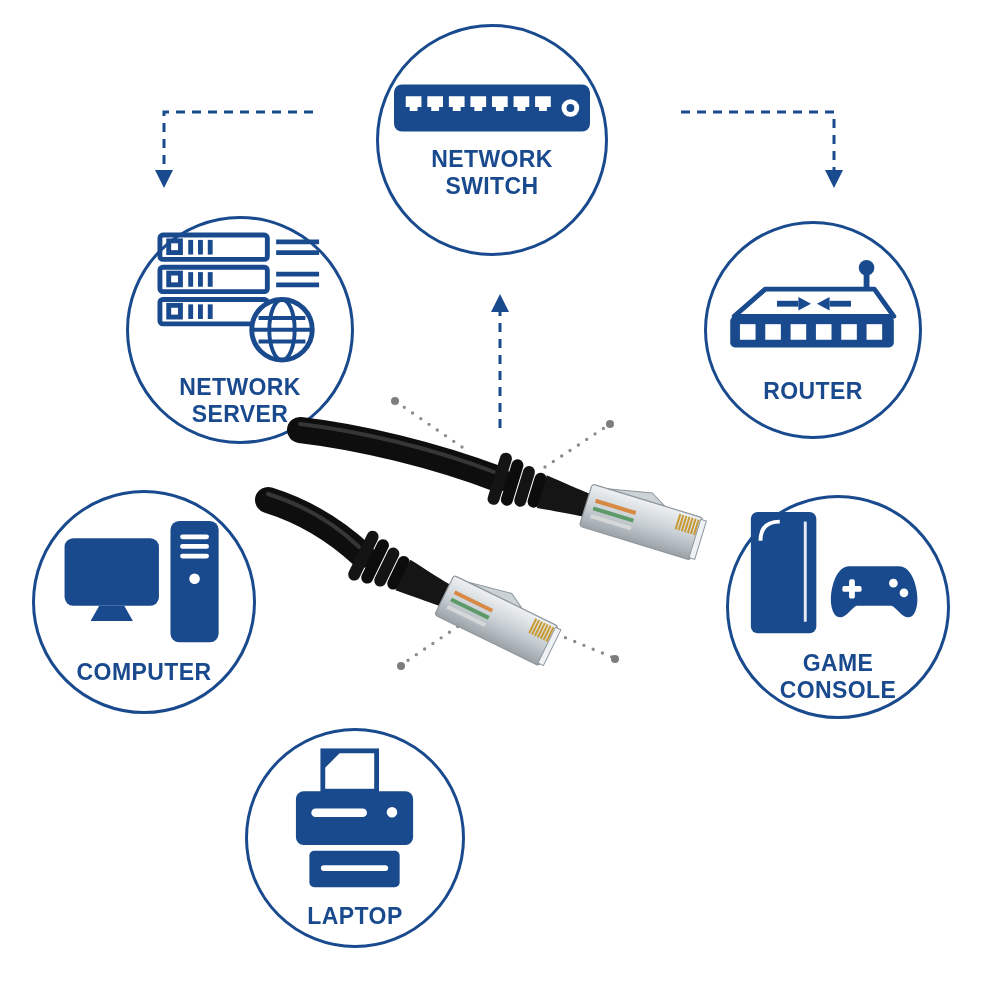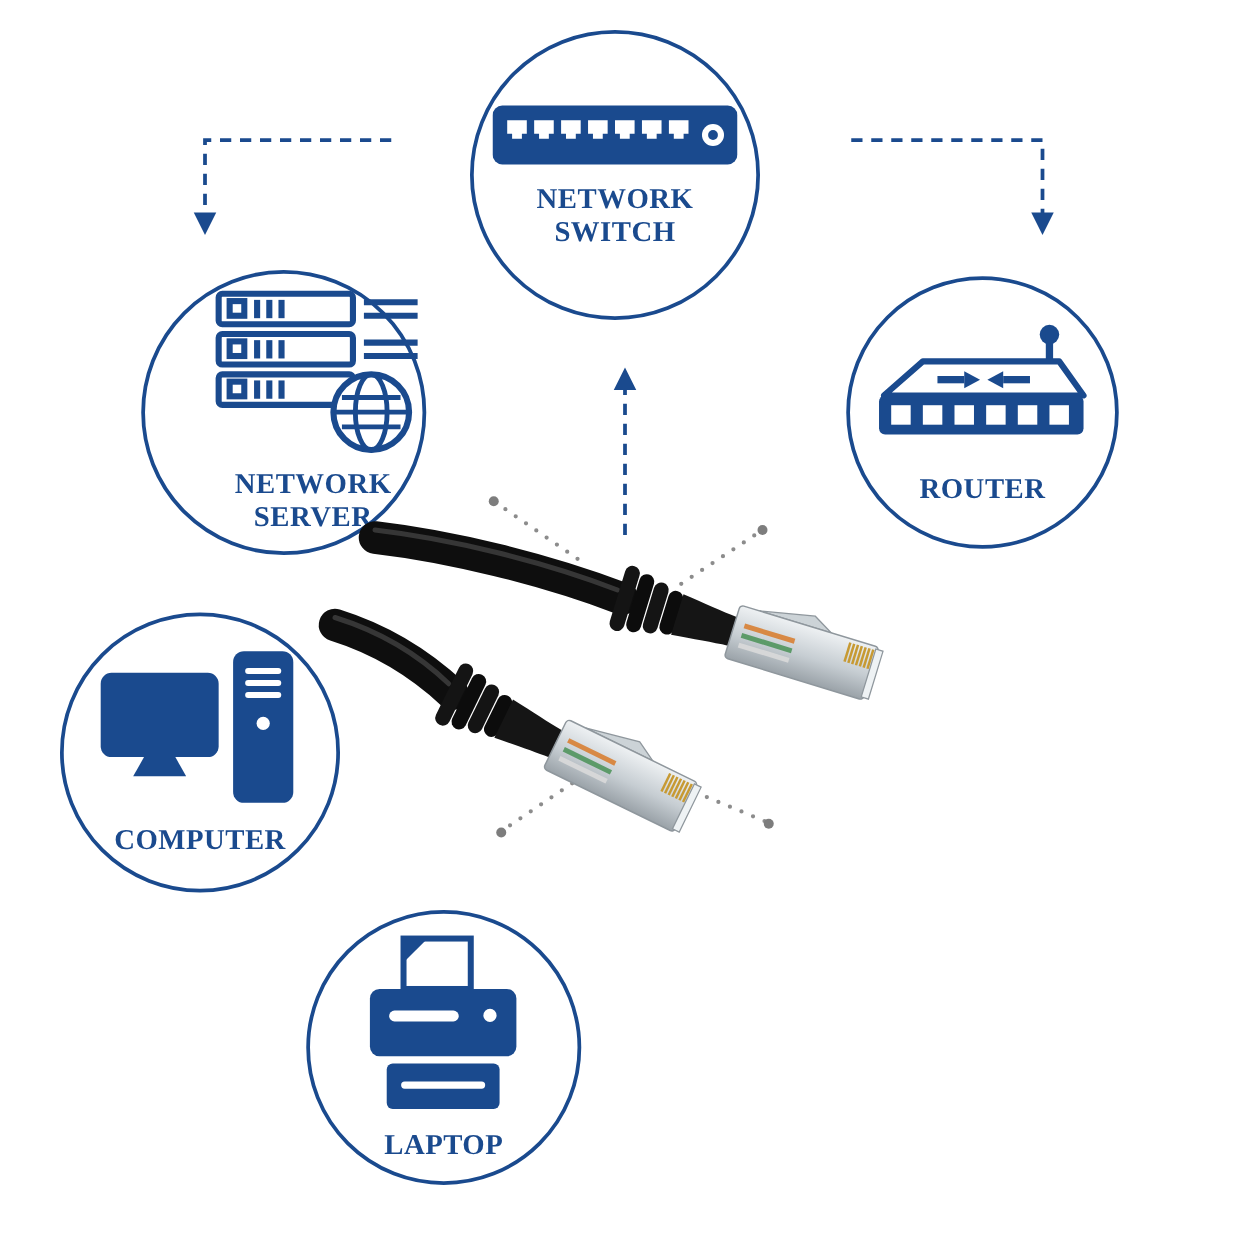--- a/index.html
+++ b/index.html
@@ -1,35 +1,35 @@
 <!DOCTYPE html>
 <html><head>
 <meta charset="utf-8">
 <style>
   :root{ --blue:#1a4a8e; }
   html,body{margin:0;padding:0;background:#fff;}
   .canvas{
     position:relative;width:1000px;height:1000px;background:#fff;
-    font-family:Liberation Serif, serif;overflow:hidden;
+    font-family:Liberation Sans, sans-serif;overflow:hidden;
   }
   .overlay{position:absolute;left:0;top:0;width:1000px;height:1000px;pointer-events:none;}
   .node{
     position:absolute;border:3px solid var(--blue);border-radius:50%;
     display:flex;flex-direction:column;align-items:center;justify-content:center;
     gap:10px;background:#fff;box-sizing:border-box;
   }
   .node .label{
     font-weight:800;color:var(--blue);font-size:23px;text-align:center;
     line-height:1.16;letter-spacing:.4px;
   }
   .icon{display:flex;align-items:center;justify-content:center;}
   .n-switch  {left:376px;top:24px; width:232px;height:232px;}
-  .n-server  {left:113px;top:216px;width:228px;height:228px;align-items:flex-end;}
-  .n-router  {left:677px;top:221px;width:218px;height:218px;}
-  .n-computer{left:48px; top:490px;width:224px;height:224px;}
+  .n-server  {left:126px;top:216px;width:228px;height:228px;}
+  .n-router  {left:704px;top:221px;width:218px;height:218px;}
+  .n-computer{left:32px; top:490px;width:224px;height:224px;}
   .n-game    {left:726px;top:495px;width:224px;height:224px;}
   .n-printer {left:245px;top:728px;width:220px;height:220px;}
   .n-laptop  {left:550px;top:728px;width:220px;height:220px;}
   .n-switch .label, .n-server .label, .n-game .label{max-width:175px;}
   .cable{position:absolute;left:240px;top:385px;width:500px;height:300px;}
 </style>
 </head>
 <body>
 
 <div class="canvas">
@@ -155,20 +155,37 @@
           <rect x="120" y="16" width="30" height="5" rx="2.5"></rect>
           <rect x="120" y="26" width="30" height="5" rx="2.5"></rect>
           <rect x="120" y="36" width="30" height="5" rx="2.5"></rect>
           <circle cx="135" cy="62" r="5.5"></circle>
         </g>
       </svg>
     </span>
     <div class="label">COMPUTER</div>
   </div>
 
+  <div class="node n-game">
+    <span class="icon">
+      <svg width="180" height="130" viewBox="0 0 185 135">
+        <rect x="2" y="2" width="68" height="126" rx="7" fill="#1a4a8e"></rect>
+        <path d="M12,32 Q12,12 32,12" stroke="#fff" stroke-width="4" fill="none"></path>
+        <rect x="57" y="12" width="3" height="104" fill="#fff" opacity="0.9"></rect>
+        <path d="M104,56 C92,56 85,70 83,86 C81,102 86,114 95,114 C103,114 106,106 112,102 L148,102 C154,106 157,114 165,114 C174,114 179,102 177,86 C175,70 168,56 156,56 Z" fill="#1a4a8e" stroke="#fff" stroke-width="5" stroke-linejoin="round"></path>
+        <g fill="#fff">
+          <rect x="104" y="72" width="6" height="20" rx="2"></rect>
+          <rect x="97" y="79" width="20" height="6" rx="2"></rect>
+          <circle cx="150" cy="76" r="4.5"></circle>
+          <circle cx="161" cy="86" r="4.5"></circle>
+        </g>
+      </svg>
+    </span>
+    <div class="label">GAME CONSOLE</div>
+  </div>
 
   <div class="node n-printer">
     <span class="icon">
       <svg width="130" height="146" viewBox="0 0 135 152">
         <rect x="34" y="4" width="56" height="42" fill="#fff" stroke="#1a4a8e" stroke-width="5"></rect>
         <path d="M34,4 h20 l-20,20 Z" fill="#1a4a8e"></path>
         <rect x="6" y="46" width="122" height="56" rx="8" fill="#1a4a8e"></rect>
         <rect x="22" y="64" width="58" height="9" rx="4.5" fill="#fff"></rect>
         <circle cx="106" cy="68" r="5.5" fill="#fff"></circle>
         <rect x="20" y="108" width="94" height="38" rx="5" fill="#1a4a8e"></rect>

